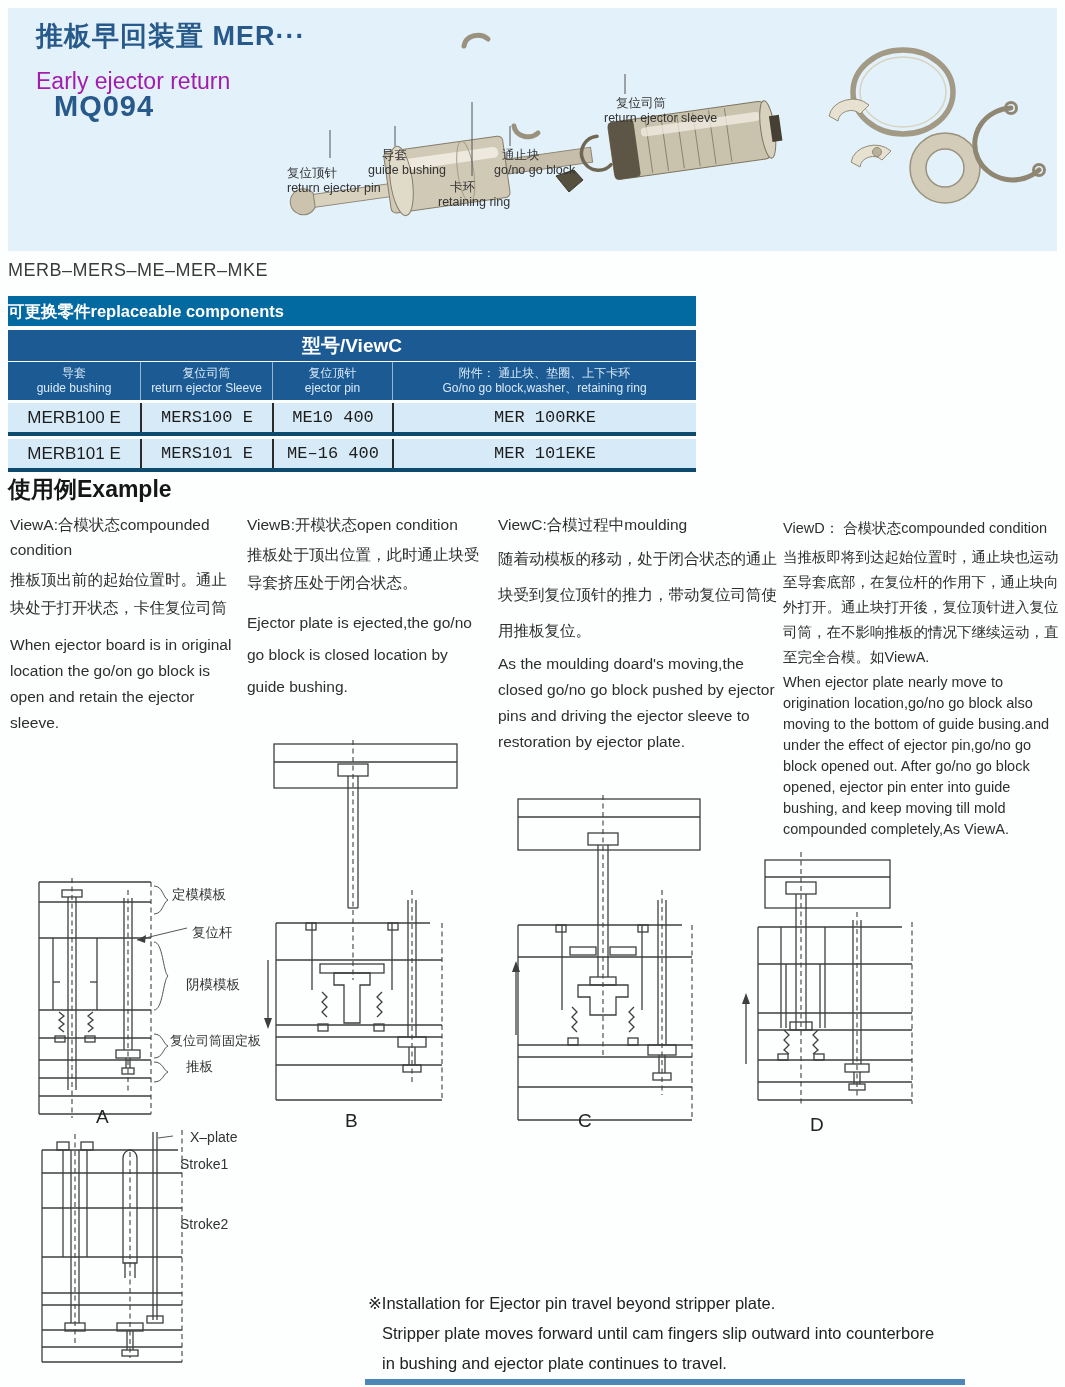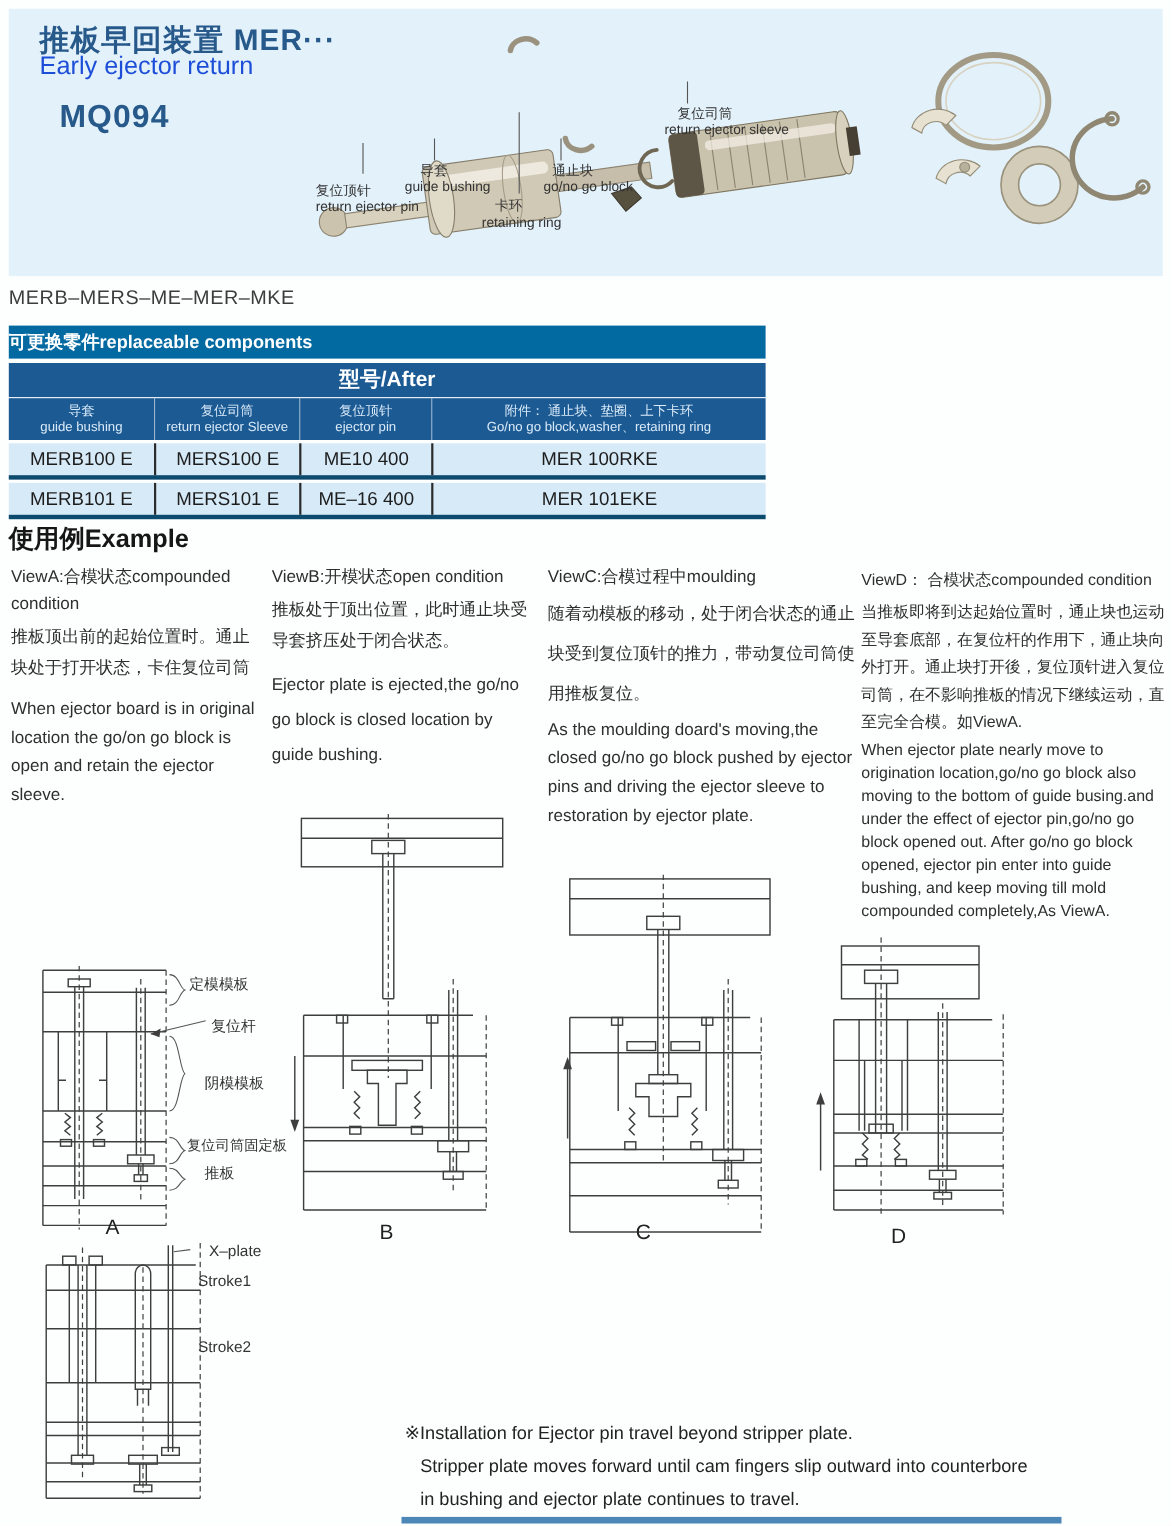--- a/index.html
+++ b/index.html
@@ -3,41 +3,41 @@
 <meta charset="utf-8">
 <style>
   html,body{margin:0;padding:0;background:#ffffff;}
   .page{position:relative;width:1065px;height:1387px;background:#fdfefe;
         font-family:"Liberation Sans","DejaVu Sans",sans-serif;color:#2b2b2b;overflow:hidden;}
   .abs{position:absolute;}
 
   
   .hdr{position:absolute;left:8px;top:8px;width:1049px;height:243px;background:#e2f1fa;}
   .title-cn{position:absolute;left:28px;top:10px;font-size:27px;font-weight:bold;color:#27598a;letter-spacing:1px;}
-  .title-en{position:absolute;left:28px;top:38px;font-size:23px;color:#1d4ed8;}
+  .title-en{position:absolute;left:28px;top:60px;font-size:23px;color:#a21caf;}
   .model{position:absolute;left:28px;top:82px;font-size:29px;font-weight:600;color:#27598a;letter-spacing:1px;margin-left:18px;}
 
   .plabel{position:absolute;font-size:12.5px;color:#333;white-space:nowrap;line-height:15px;}
   .plabel .cn{display:block;}
   .plabel .en{display:block;}
 
   
   .series{position:absolute;left:8px;top:260px;font-size:18px;color:#3c3c3c;letter-spacing:.5px;}
   .tbl{position:absolute;left:8px;top:296px;width:688px;}
   .tbl-title{height:30px;background:#0369a1;color:#ffffff;font-size:16.5px;font-weight:bold;
              line-height:30px;padding-left:0;box-sizing:border-box;}
   .tbl-type{height:31px;background:#1c5a94;color:#ffffff;font-size:19px;font-weight:bold;
             line-height:31px;text-align:center;margin-top:4px;}
   .tbl-headrow{display:flex;background:#1c5a94;margin-top:1px;height:38px;}
   .tbl-headcell{color:#d9eaf8;font-size:12px;text-align:center;display:flex;flex-direction:column;
                 justify-content:center;line-height:15px;box-sizing:border-box;}
   .tbl-headcell + .tbl-headcell{border-left:1px solid rgba(255,255,255,.55);}
   .tbl-row{display:flex;background:#d6eaf8;margin-top:3px;height:29px;border-bottom:4px solid #0c4a6e;}
   .tbl-cell{font-size:17px;color:#1d1d1d;text-align:center;line-height:29px;box-sizing:border-box;}
-  .tbl-cell + .tbl-cell{border-left:2px solid #2b2b2b;}
+  .tbl-cell + .tbl-cell{border-left:2px solid #2b2b2b;font-family:Liberation Mono, monospace;}
   .c1{width:132px;} .c2{width:132px;} .c3{width:120px;} .c4{width:304px;}
 
   
   .ex-title{position:absolute;left:8px;top:474px;font-size:23px;font-weight:600;color:#161616;}
   .view{position:absolute;font-size:15.5px;color:#2e2e2e;}
   .view .v-title{line-height:25px;margin:0 0 4px 0;}
   .view .v-cn{line-height:28px;margin:0;}
   .view .v-en{line-height:26px;margin:10px 0 0 0;}
   .view-d{font-size:14.5px;}
   .view-d .v-cn{line-height:25px;}
@@ -128,21 +128,21 @@
       <path d="M196,78 a38,36 0 1,0 28,62" fill="none" stroke="#8f8772" stroke-width="5" stroke-linecap="round"></path>
       <circle cx="196" cy="78" r="5.5" fill="none" stroke="#8f8772" stroke-width="3"></circle>
       <circle cx="224" cy="140" r="5.5" fill="none" stroke="#8f8772" stroke-width="3"></circle>
     </svg>
   </div>
 
   <div class="series">MERB–MERS–ME–MER–MKE</div>
 
   <div class="tbl">
     <div class="tbl-title">可更换零件replaceable components</div>
-    <div class="tbl-type">型号/After</div>
+    <div class="tbl-type">型号/ViewC</div>
     <div class="tbl-headrow">
       <div class="tbl-headcell c1">
         <span>导套</span>
         <span>guide bushing</span>
       </div>
       <div class="tbl-headcell c2">
         <span>复位司筒</span>
         <span>return ejector Sleeve</span>
       </div>
       <div class="tbl-headcell c3">

